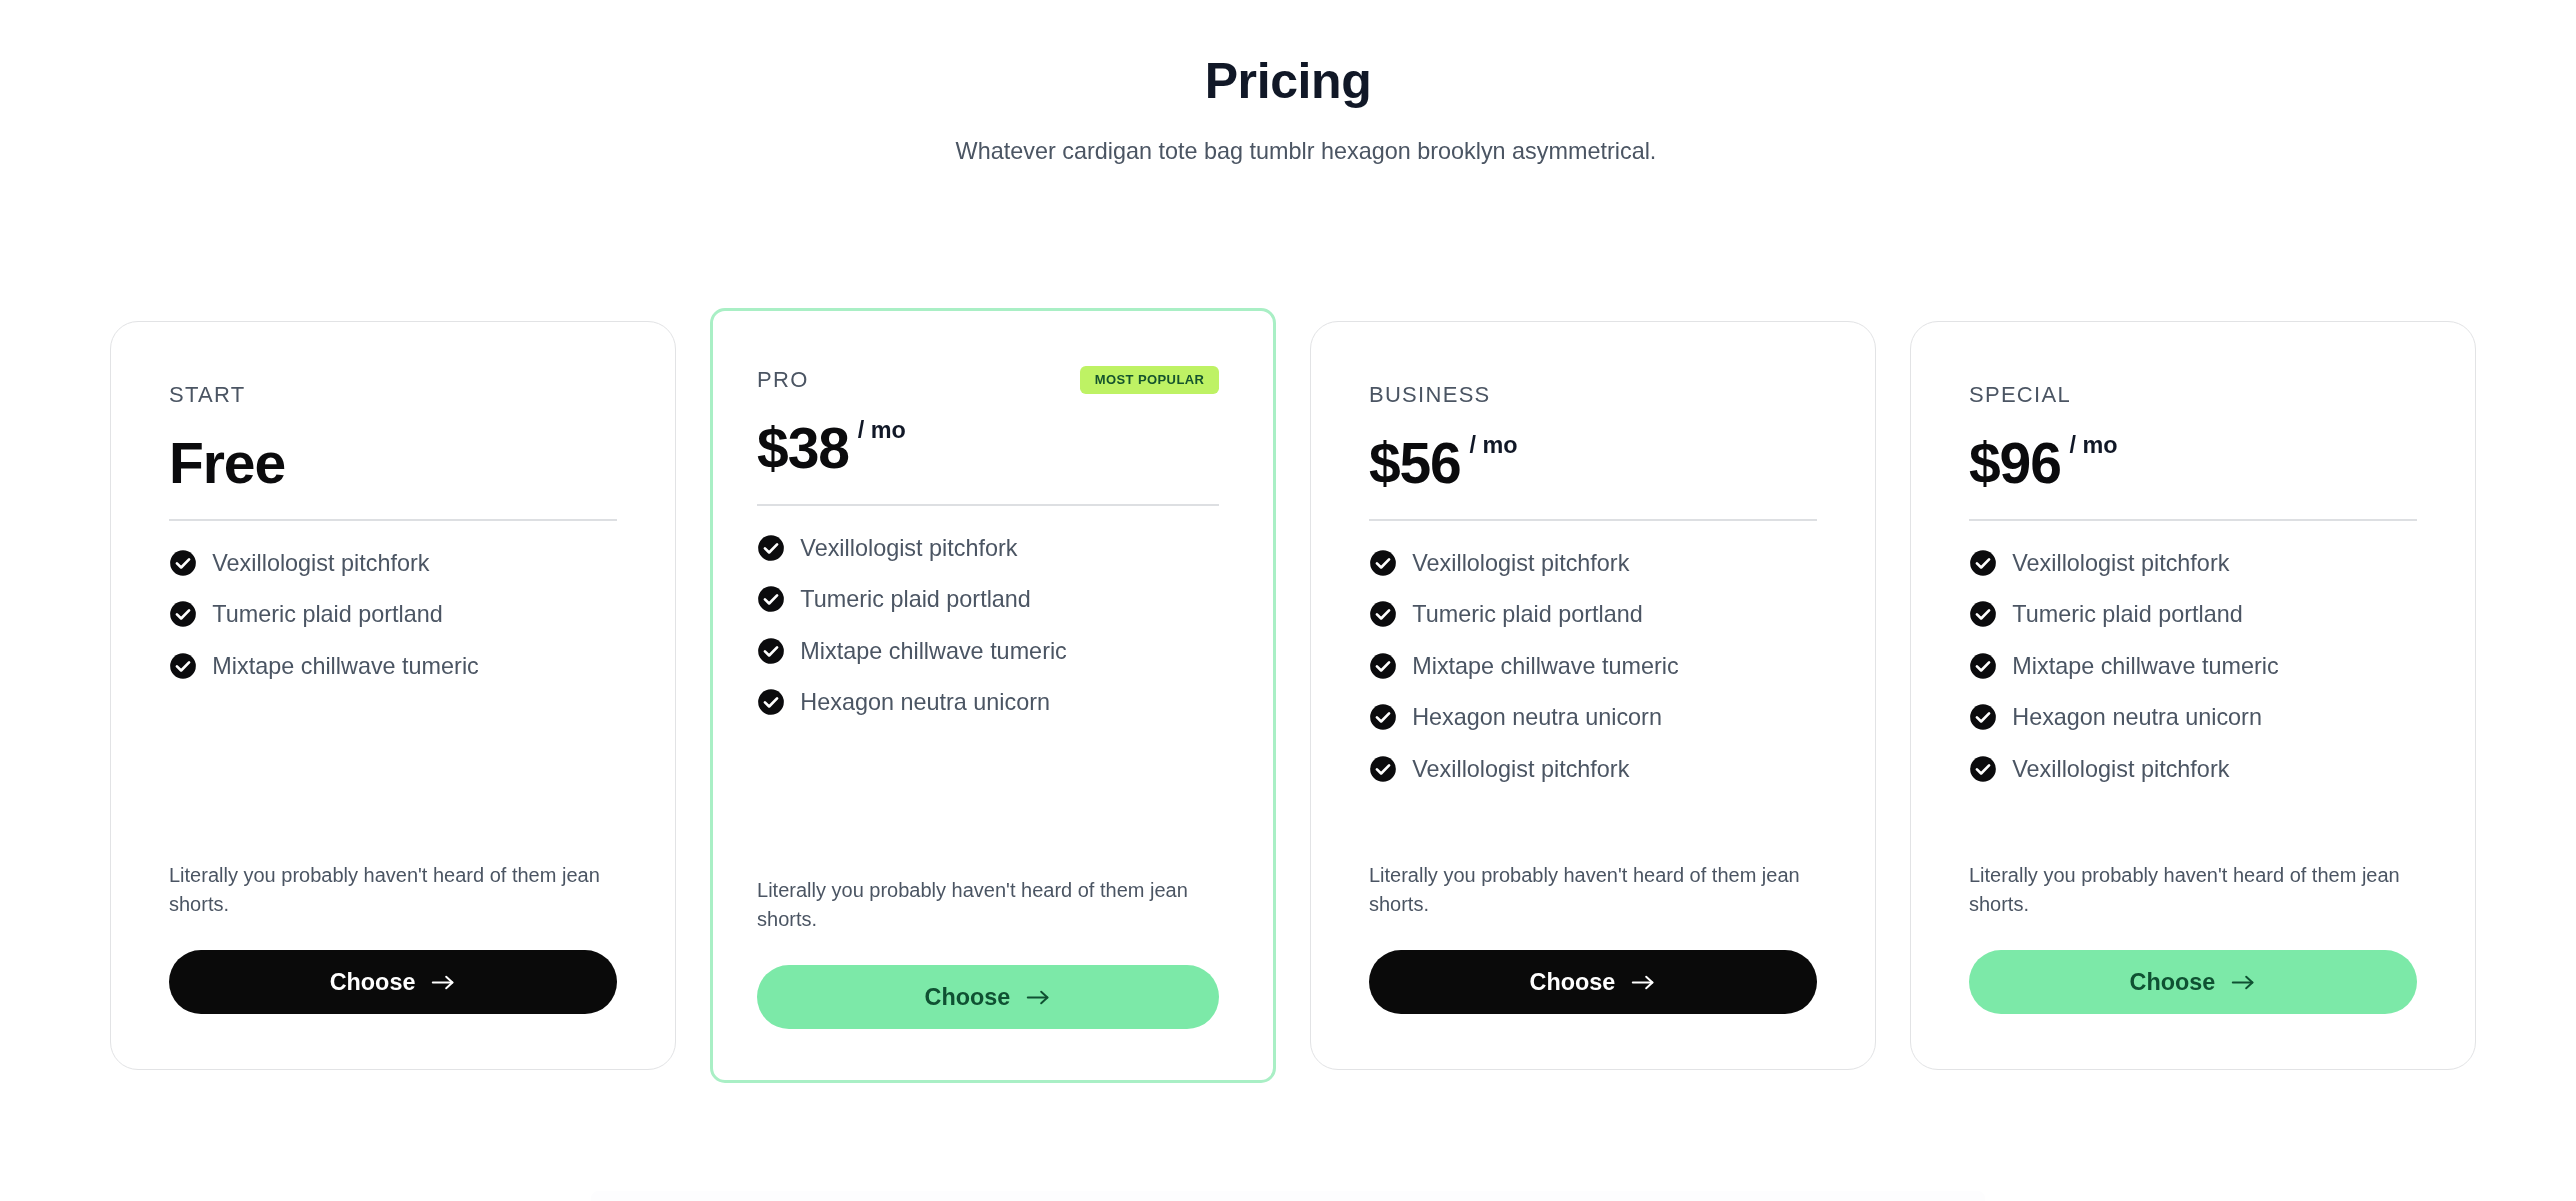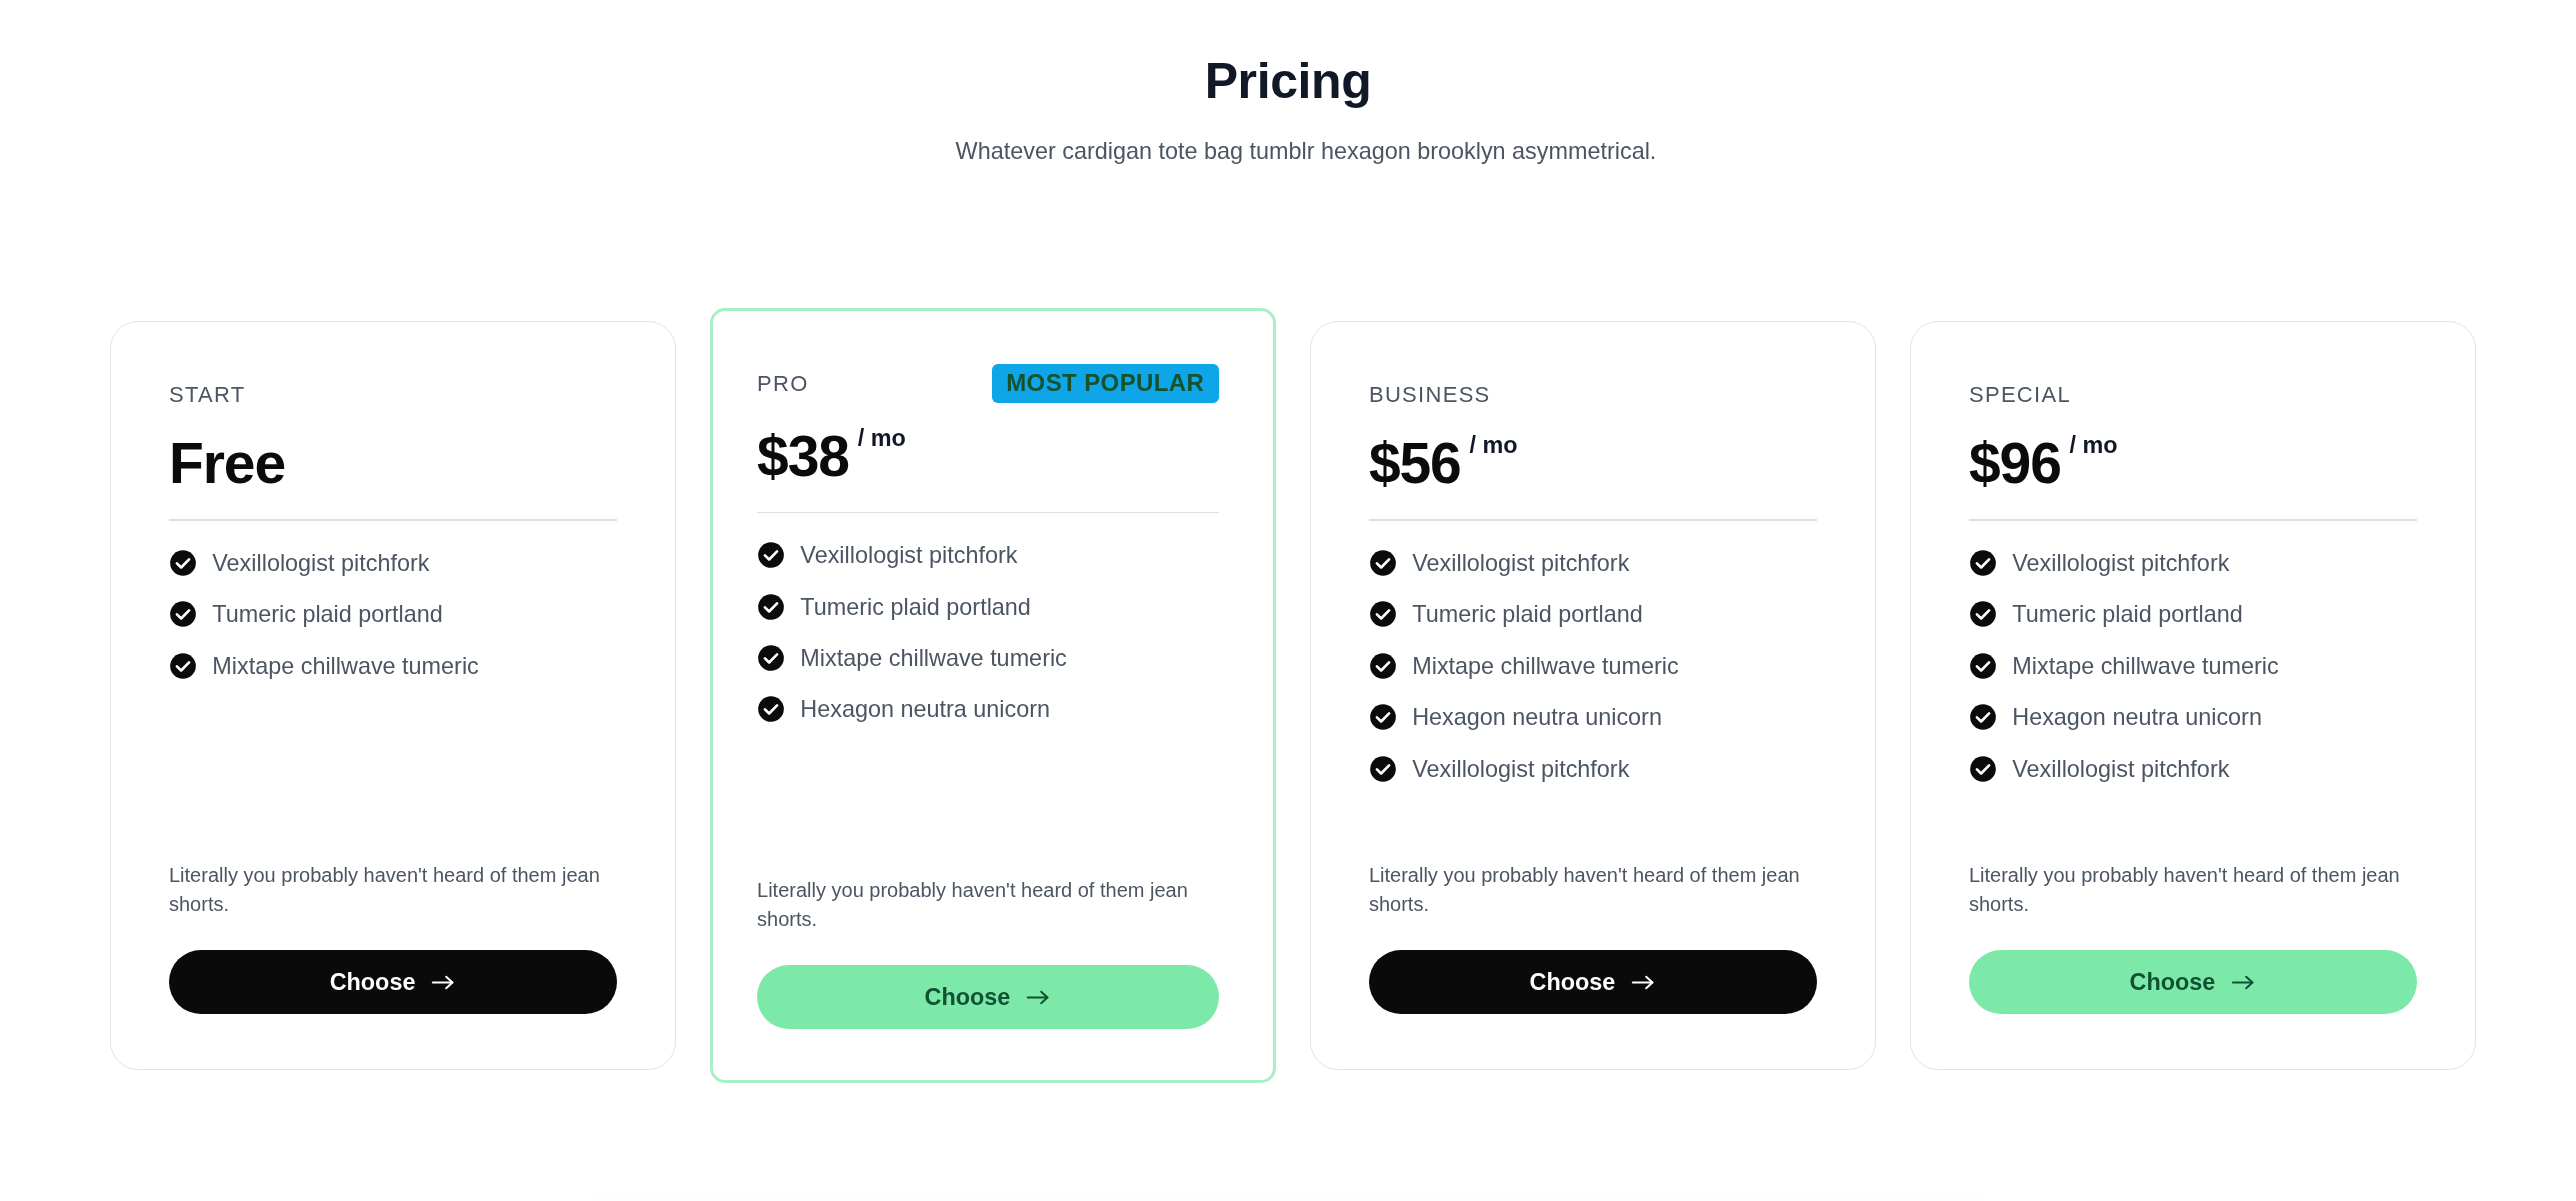--- a/index.html
+++ b/index.html
@@ -82,23 +82,23 @@
   .tier-name {
     font-size: 22px;
     font-weight: 500;
     letter-spacing: 1.3px;
     color: #4b5563;
     text-transform: uppercase;
     line-height: 1;
   }
 
   .badge {
-    background: #0ea5e9;
+    background: #bef264;
     color: #14532d;
-    font-size: 24px;
+    font-size: 13px;
     font-weight: 700;
     letter-spacing: 0.4px;
     padding: 7.3px 14.6px 8px 14.6px;
     border-radius: 5.8px;
     line-height: 1;
     white-space: nowrap;
   }
 
   .price-row {
     margin-top: 23.4px;

